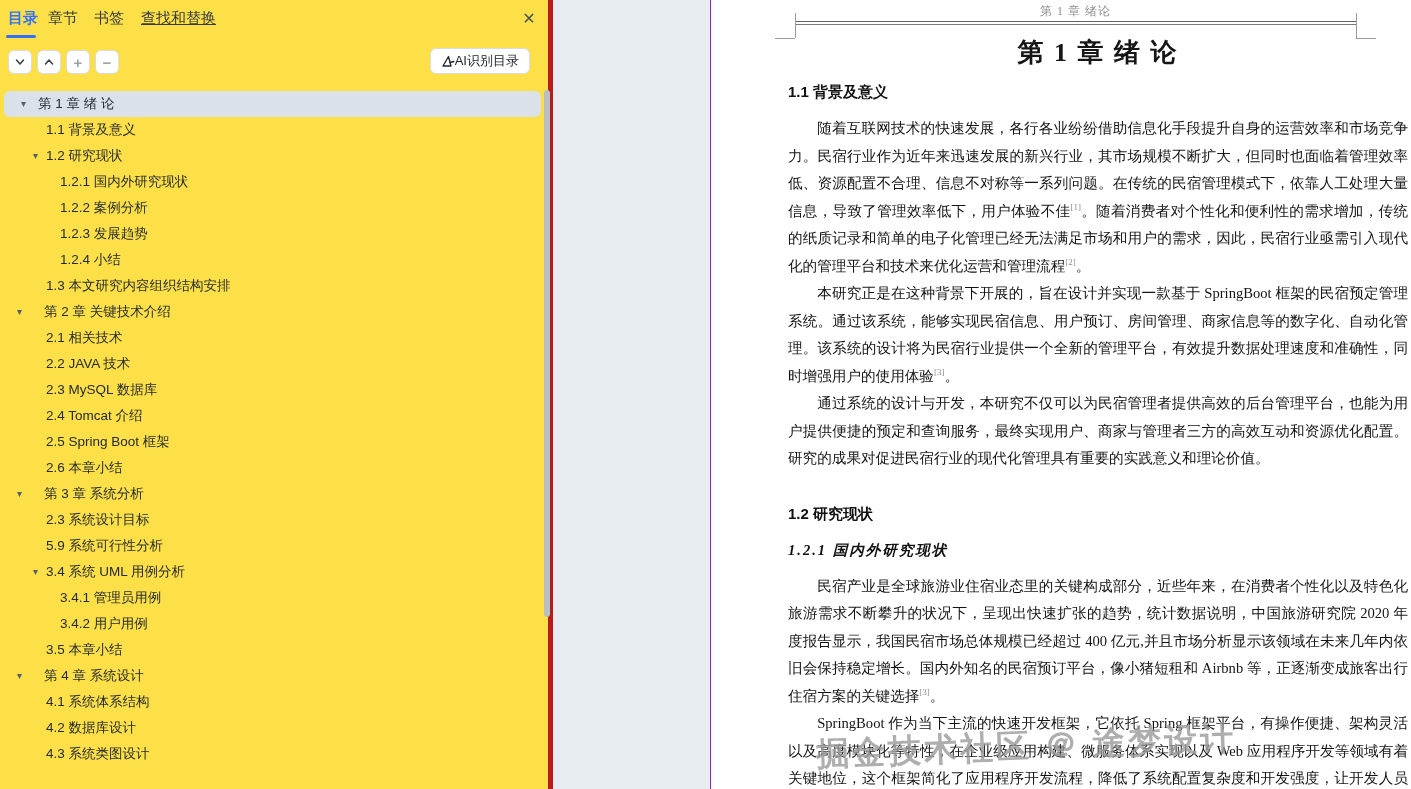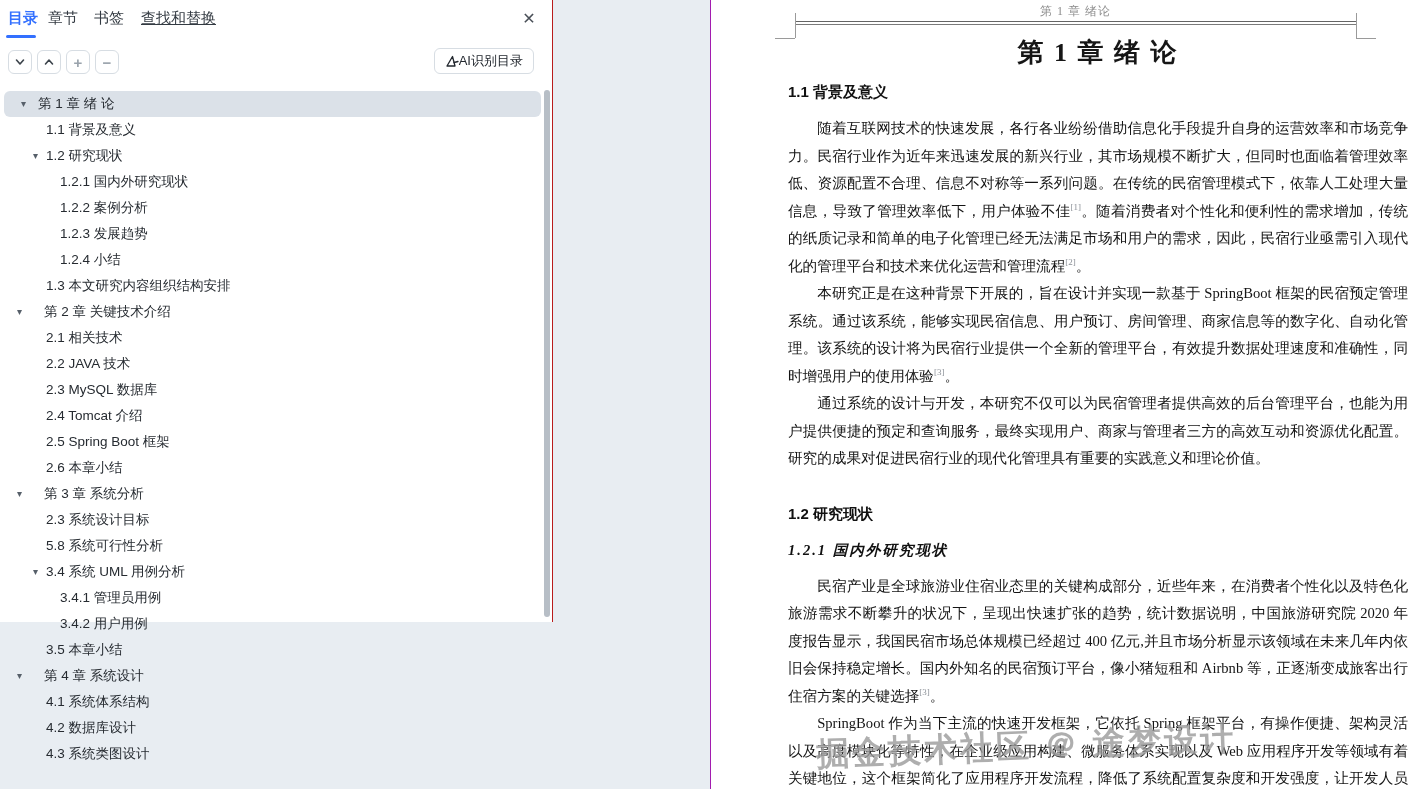--- a/index.html
+++ b/index.html
@@ -1,21 +1,21 @@
 <!DOCTYPE html>
 <html><head>
 <meta charset="utf-8">
 <style>
   * { margin:0; padding:0; box-sizing:border-box; }
   html,body { width:1411px; height:789px; overflow:hidden; }
   body { background:#e8edf2; font-family:"Liberation Sans", sans-serif; position:relative; }
 
   
-  .sidebar { position:absolute; left:0; top:0; width:553px; height:622px;
-             background:#ffffff; border-right:1px solid #b91c1c; }
+  .sidebar { position:absolute; left:0; top:0; width:553px; height:789px;
+             background:#fde047; border-right:5px solid #b91c1c; }
   .tabbar { position:absolute; left:0; top:0; width:100%; height:40px; }
   .tab { position:absolute; top:9px; font-size:15px; color:#333a42; cursor:pointer; white-space:nowrap; }
   .tab.active { color:#3370ff; font-weight:bold; }
   .tab-underline { position:absolute; left:6px; top:35px; width:30px; height:3px;
                    background:#3370ff; border-radius:2px; }
   .tab.t0 { left:8px; } .tab.t1 { left:48px; } .tab.t2 { left:94px; } .tab.t3 { left:141px;text-decoration:underline; }
   .close-btn { position:absolute; left:518px; top:8px; width:22px; height:22px; text-align:center;
                line-height:22px; font-size:16px; color:#4a5058; cursor:pointer; }
 
   .toolbar { position:absolute; left:0; top:48px; width:100%; height:30px; }
@@ -127,21 +127,21 @@
       <div class="toc-row lvl1"><span class="lab">1.3 本文研究内容组织结构安排</span></div>
       <div class="toc-row lvl0"><span class="tri">▾</span><span class="lab">第 2 章 关键技术介绍</span></div>
       <div class="toc-row lvl1"><span class="lab">2.1 相关技术</span></div>
       <div class="toc-row lvl1"><span class="lab">2.2 JAVA 技术</span></div>
       <div class="toc-row lvl1"><span class="lab">2.3 MySQL 数据库</span></div>
       <div class="toc-row lvl1"><span class="lab">2.4 Tomcat 介绍</span></div>
       <div class="toc-row lvl1"><span class="lab">2.5 Spring Boot 框架</span></div>
       <div class="toc-row lvl1"><span class="lab">2.6 本章小结</span></div>
       <div class="toc-row lvl0"><span class="tri">▾</span><span class="lab">第 3 章 系统分析</span></div>
       <div class="toc-row lvl1"><span class="lab">2.3 系统设计目标</span></div>
-      <div class="toc-row lvl1"><span class="lab">5.8 系统可行性分析</span></div>
+      <div class="toc-row lvl1"><span class="lab">5.9 系统可行性分析</span></div>
       <div class="toc-row lvl1"><span class="tri">▾</span><span class="lab">3.4 系统 UML 用例分析</span></div>
       <div class="toc-row lvl2"><span class="lab">3.4.1 管理员用例</span></div>
       <div class="toc-row lvl2"><span class="lab">3.4.2 用户用例</span></div>
       <div class="toc-row lvl1"><span class="lab">3.5 本章小结</span></div>
       <div class="toc-row lvl0"><span class="tri">▾</span><span class="lab">第 4 章 系统设计</span></div>
       <div class="toc-row lvl1"><span class="lab">4.1 系统体系结构</span></div>
       <div class="toc-row lvl1"><span class="lab">4.2 数据库设计</span></div>
       <div class="toc-row lvl1"><span class="lab">4.3 系统类图设计</span></div>
     </div>
 

